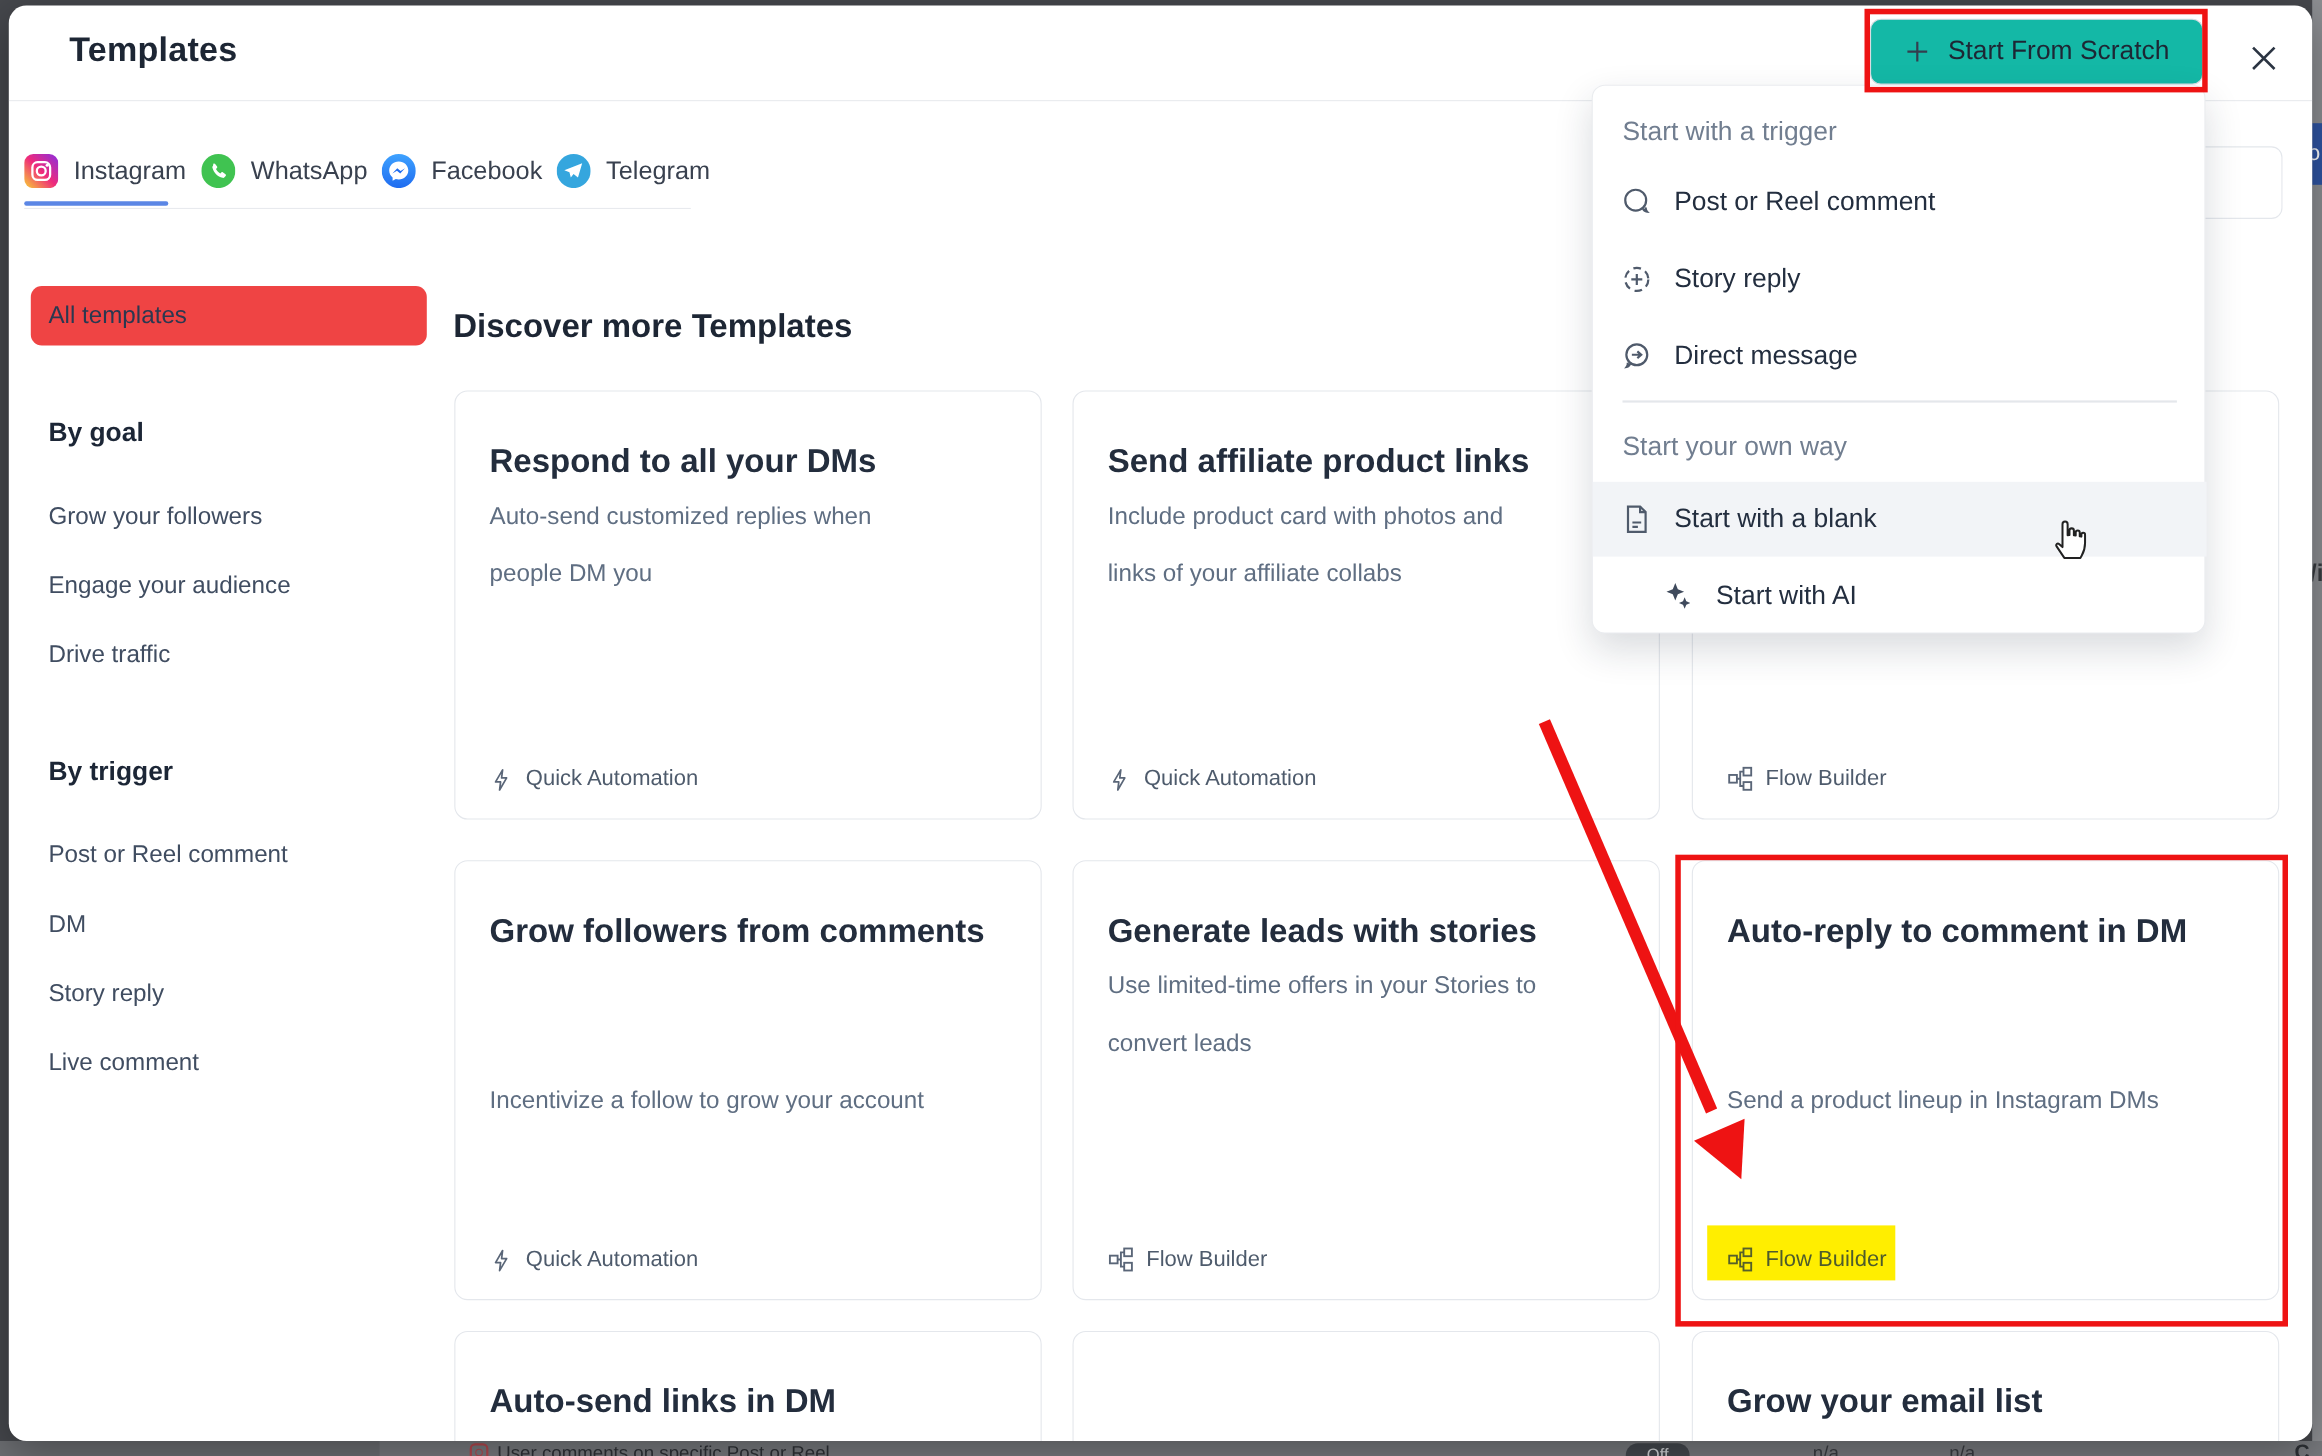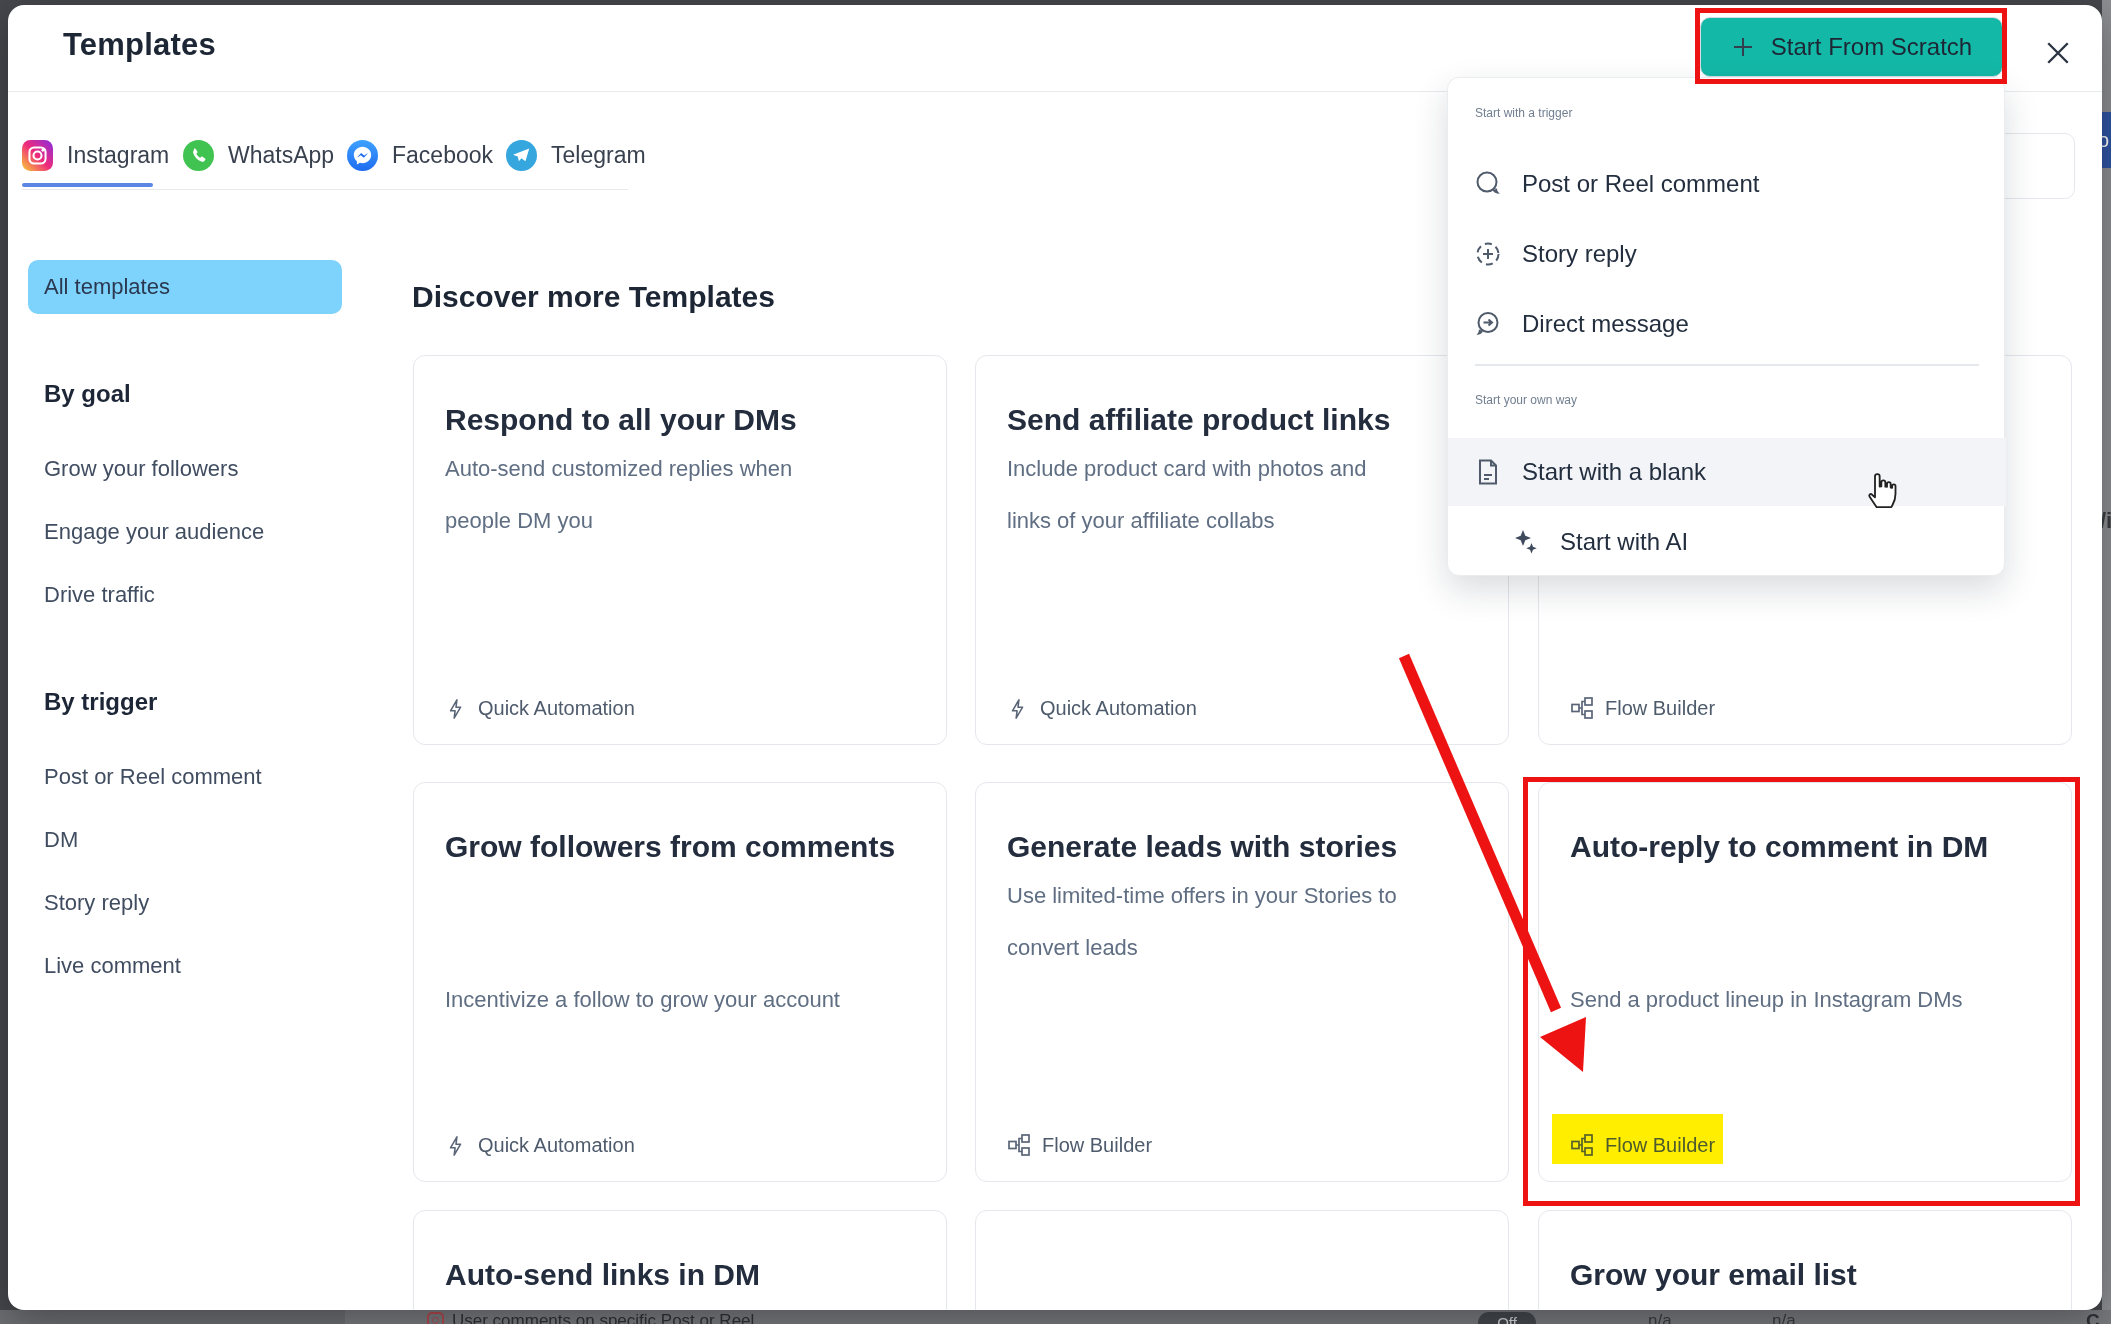--- a/index.html
+++ b/index.html
@@ -40,21 +40,21 @@
   .tabs-line{position:absolute;left:14px;top:184px;width:606px;height:1px;background:#e8eaee;}
   .tab{position:absolute;top:131px;height:38px;display:flex;align-items:center;gap:14px;cursor:pointer;}
   .tab .tab-label{font-size:23px;color:#39414f;}
   .tab-instagram{left:14px;}
   .tab-whatsapp{left:175px;}
   .tab-facebook{left:339px;}
   .tab-telegram{left:498px;}
   .tab-underline{position:absolute;left:14px;top:178px;width:131px;height:4px;border-radius:2px;background:#5b86e5;}
   .tab-icon{width:31px;height:31px;flex:0 0 auto;}
   
-  .side-pill{position:absolute;left:20px;top:255px;width:314px;height:54px;background:#7dd3fc;border-radius:10px;display:flex;align-items:center;cursor:pointer;}
+  .side-pill{position:absolute;left:20px;top:255px;width:360px;height:54px;background:#ef4444;border-radius:10px;display:flex;align-items:center;cursor:pointer;}
   .side-pill span{margin-left:16px;font-size:22px;color:#2b3850;}
   .side-heading{position:absolute;left:36px;font-size:24px;font-weight:bold;color:#1c2636;}
   .side-item{position:absolute;left:36px;font-size:22px;color:#404d61;cursor:pointer;white-space:nowrap;}
   
   .content-heading{position:absolute;left:404px;top:275px;font-size:30px;font-weight:bold;color:#1d2634;}
   .card{position:absolute;width:534px;background:#fff;border:1.5px solid #e4e7ec;border-radius:12px;box-sizing:border-box;cursor:pointer;}
   .card .card-title{position:absolute;left:31px;top:38px;right:26px;font-size:30px;line-height:52px;font-weight:bold;color:#232d3d;}
   .card .card-desc{position:absolute;left:31px;top:95px;right:30px;font-size:22px;line-height:36px;color:#5f6e82;}
   .card .desc-one{top:95px;}
   .card .desc-two{top:147px;}
@@ -71,21 +71,21 @@
   .c8{left:1530px;top:1205px;height:390px;}
   .yellow-hl{position:absolute;left:13px;top:331px;width:171px;height:50px;background:#ffee00;z-index:0;}
   
   .search-box{position:absolute;left:1958px;top:128px;width:109px;height:66px;border:1.5px solid #e4e7ec;border-radius:10px;background:#fff;box-sizing:border-box;z-index:5;}
   
   .dropdown{
     position:absolute;left:1439px;top:72px;width:558px;height:499px;background:#fff;
     border:1px solid #eaecef;border-radius:12px;box-sizing:border-box;z-index:20;
     box-shadow:0 14px 34px rgba(25,35,55,.16);
   }
-  .dd-label{position:absolute;left:27px;height:26px;font-size:12px;color:#717e90;}
+  .dd-label{position:absolute;left:27px;height:26px;font-size:24px;color:#717e90;}
   .dd-item{position:absolute;left:0;width:558px;height:68px;display:flex;align-items:center;cursor:pointer;}
   .dd-item .dd-icon{width:32px;height:32px;margin-left:24px;flex:0 0 auto;}
   .dd-item span{margin-left:18px;font-size:24px;color:#232e3f;}
   .dd-item.hover{background:#f2f4f7;}
   .dd-divider{position:absolute;left:27px;top:286px;width:504px;height:2px;background:#e4e7eb;}
   
   .anno{position:absolute;box-sizing:border-box;border:5px solid #ee1313;z-index:45;pointer-events:none;}
   .anno-btn{left:1695px;top:8px;width:312px;height:76px;}
   .anno-card{left:1523px;top:777px;width:557px;height:429px;}
   .arrow-overlay{position:absolute;left:0;top:0;width:2111px;height:1324px;z-index:44;pointer-events:none;}

